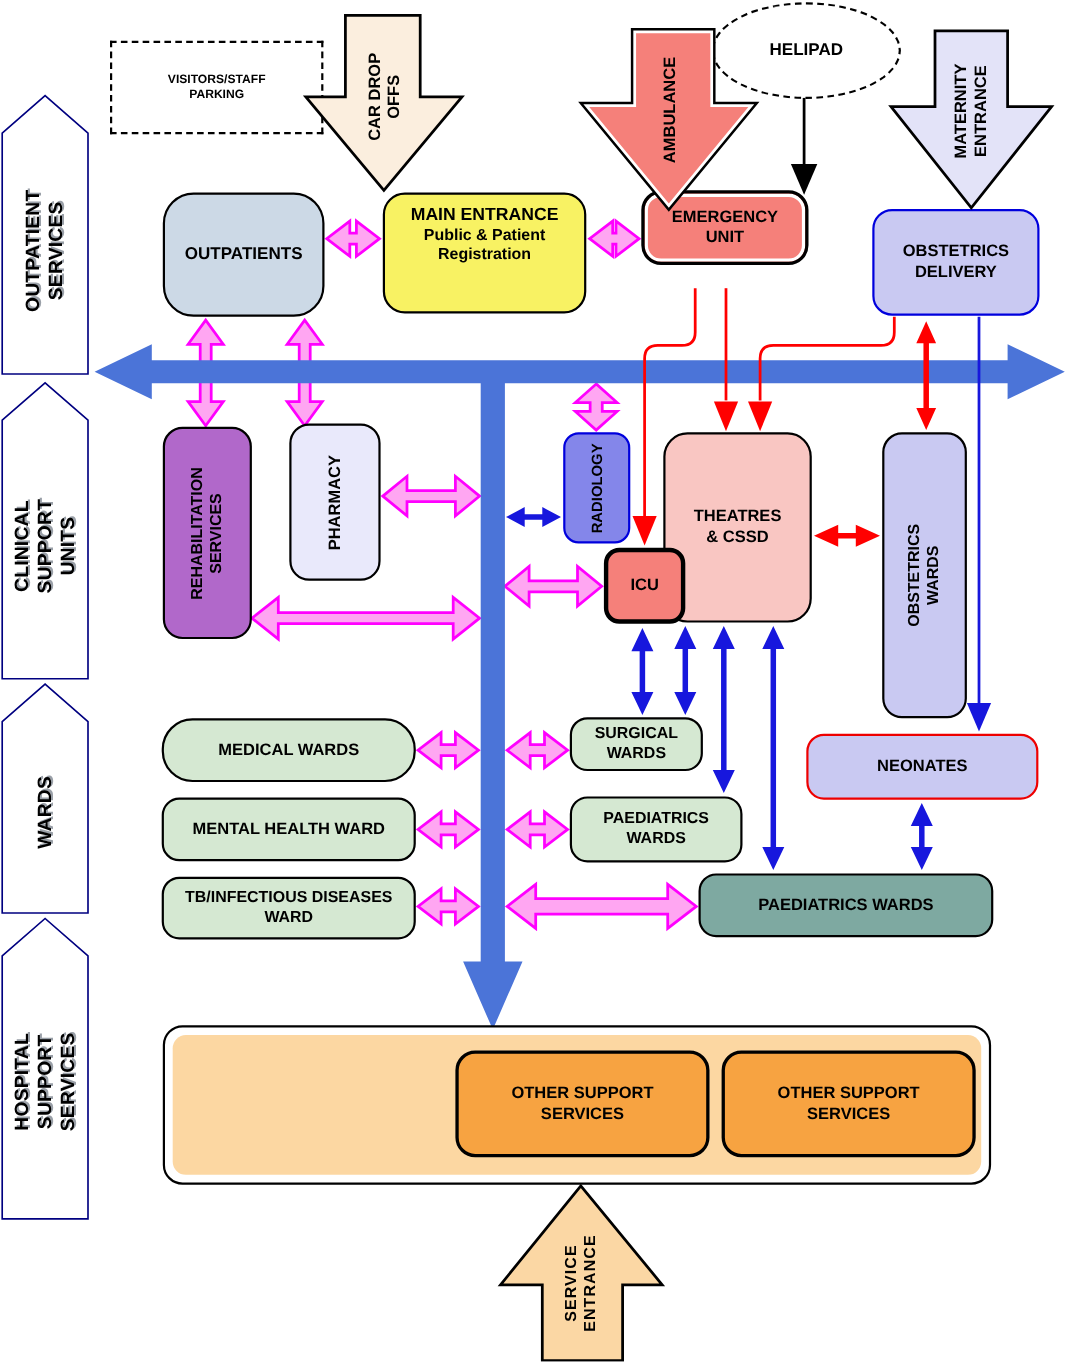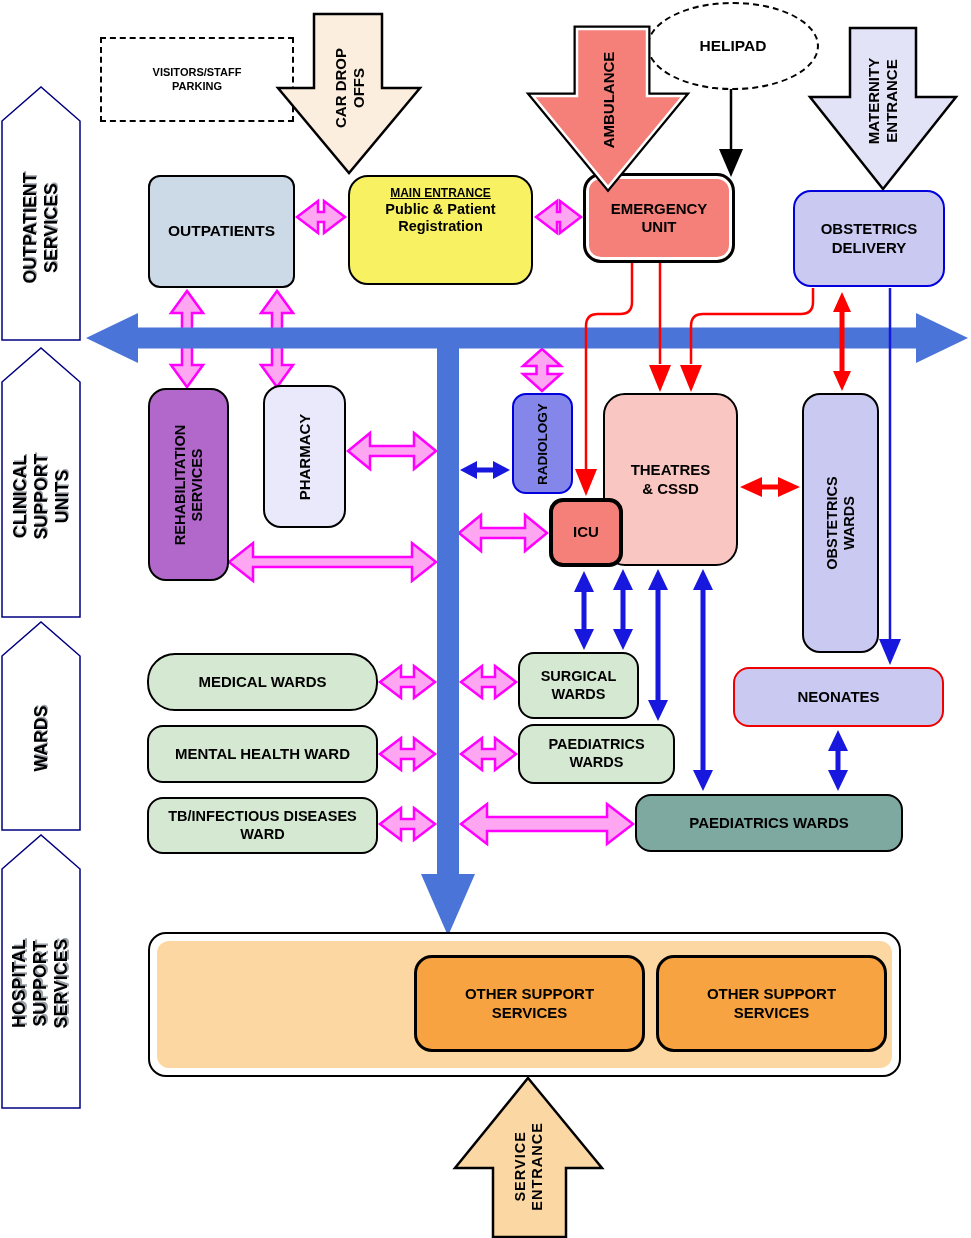--- a/index.html
+++ b/index.html
@@ -29,41 +29,41 @@
     font-weight:bold;line-height:1.2;
   }
   .pent-label span{
     font-size:17.5px;letter-spacing:0.2px;
     text-shadow:1.5px 1.5px 0 #9aa0a8;
   }
   .dashed{border-style:dashed;background:#fff;}
   
   #parking{left:100px;top:37px;width:194px;height:85px;font-size:11px;border-radius:0;z-index:1;}
   #helipad{left:647px;top:2px;width:172px;height:88px;border-radius:50%;font-size:15.5px;z-index:1;}
-  #outpatients{left:148px;top:175px;width:147px;height:113px;border-radius:12px;background:var(--outpatients_fill);font-size:15.5px;}
+  #outpatients{left:148px;top:175px;width:147px;height:113px;border-radius:28px;background:var(--outpatients_fill);font-size:15.5px;}
   #main-entrance{left:348px;top:175px;width:185px;height:110px;border-radius:20px;background:var(--main_entrance_fill);
     flex-direction:column;justify-content:flex-start;padding-top:9px;}
-  #main-entrance .t{font-size:12px;font-weight:bold;text-decoration:underline;}
+  #main-entrance .t{font-size:16px;font-weight:bold;}
   #main-entrance .s{font-size:14.5px;font-weight:bold;white-space:pre-line;line-height:1.18;}
   #admission{left:384px;top:258px;width:112px;height:65px;background:#fff;border-width:3px;border-radius:0;font-size:15px;z-index:4;}
-  #emergency{left:583px;top:173px;width:152px;height:90px;border-radius:18px;border-width:3px;
+  #emergency{left:583px;top:173px;width:152px;height:68px;border-radius:18px;border-width:3px;
     background:var(--emergency_fill);box-shadow:inset 0 0 0 3px #fff;font-size:15px;z-index:2;}
   #obstetrics-delivery{left:793px;top:190px;width:152px;height:97px;border-radius:18px;
     border-color:#0000dd;background:var(--lavender_fill);font-size:15px;}
   #rehabilitation{left:148px;top:388px;width:81px;height:193px;border-radius:18px;background:var(--rehabilitation_fill);}
   #pharmacy{left:263px;top:385px;width:83px;height:143px;border-radius:18px;background:var(--pharmacy_fill);}
   #radiology{left:512px;top:393px;width:61px;height:101px;border-radius:14px;border-color:#0000dd;background:var(--radiology_fill);}
   #theatres{left:603px;top:393px;width:135px;height:173px;border-radius:22px;background:var(--theatres_fill);font-size:15px;}
   #icu{left:549px;top:498px;width:74px;height:69px;border-radius:14px;border-width:4px;background:var(--emergency_fill);font-size:15px;z-index:3;}
   #obstetrics-wards{left:802px;top:393px;width:77px;height:260px;border-radius:18px;background:var(--lavender_fill);}
   #neonates{left:733px;top:667px;width:211px;height:60px;border-radius:16px;border-color:#ee0000;background:var(--lavender_fill);font-size:15px;}
   #medical-wards{left:147px;top:653px;width:231px;height:58px;border-radius:28px;background:var(--green_ward_fill);font-size:15px;}
   #mental-health{left:147px;top:725px;width:231px;height:58px;border-radius:16px;background:var(--green_ward_fill);font-size:15px;}
   #tb-ward{left:147px;top:797px;width:231px;height:57px;border-radius:16px;background:var(--green_ward_fill);font-size:14.5px;}
-  #surgical{left:518px;top:652px;width:121px;height:67px;border-radius:16px;background:var(--green_ward_fill);font-size:14.5px;}
+  #surgical{left:518px;top:652px;width:121px;height:49px;border-radius:16px;background:var(--green_ward_fill);font-size:14.5px;}
   #orthopaedic{left:518px;top:724px;width:157px;height:60px;border-radius:16px;background:var(--green_ward_fill);font-size:14.5px;}
   #paediatrics{left:635px;top:794px;width:268px;height:58px;border-radius:16px;background:var(--paediatrics_fill);font-size:15px;}
   #support-outer{left:148px;top:932px;width:753px;height:145px;border-radius:18px;background:#fff;z-index:1;}
   #support-inner{left:157px;top:941px;width:735px;height:127px;border:none;border-radius:12px;background:var(--peach_fill);z-index:1;}
   #catering{left:172px;top:955px;width:231px;height:97px;border-radius:18px;border-width:3px;background:var(--orange_fill);font-size:15px;}
   #other1{left:414px;top:955px;width:231px;height:97px;border-radius:18px;border-width:3px;background:var(--orange_fill);font-size:15px;}
   #other2{left:656px;top:955px;width:231px;height:97px;border-radius:18px;border-width:3px;background:var(--orange_fill);font-size:15px;}
   .f14{font-size:14.5px;} .f13{font-size:13.5px;}
 </style>
 </head>

